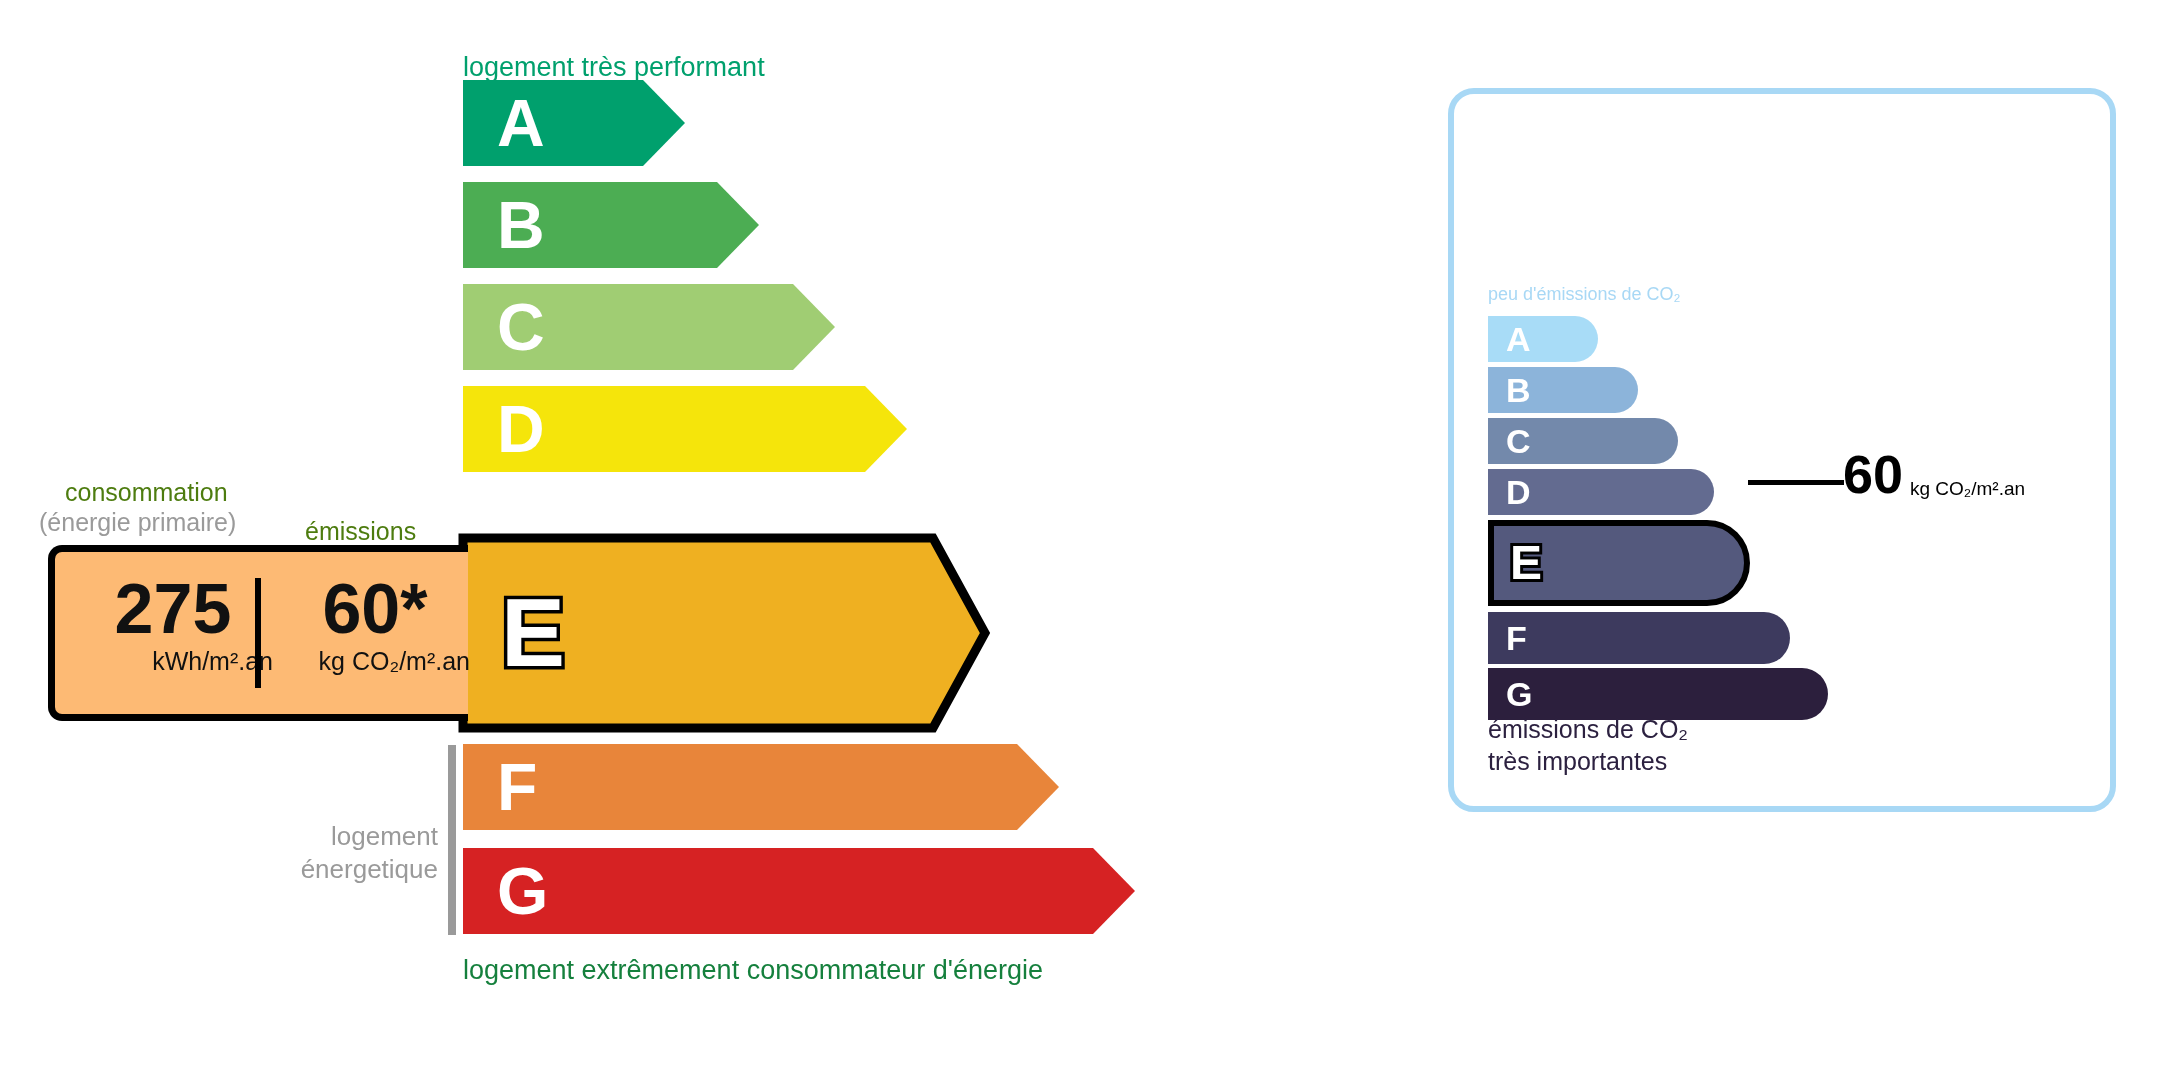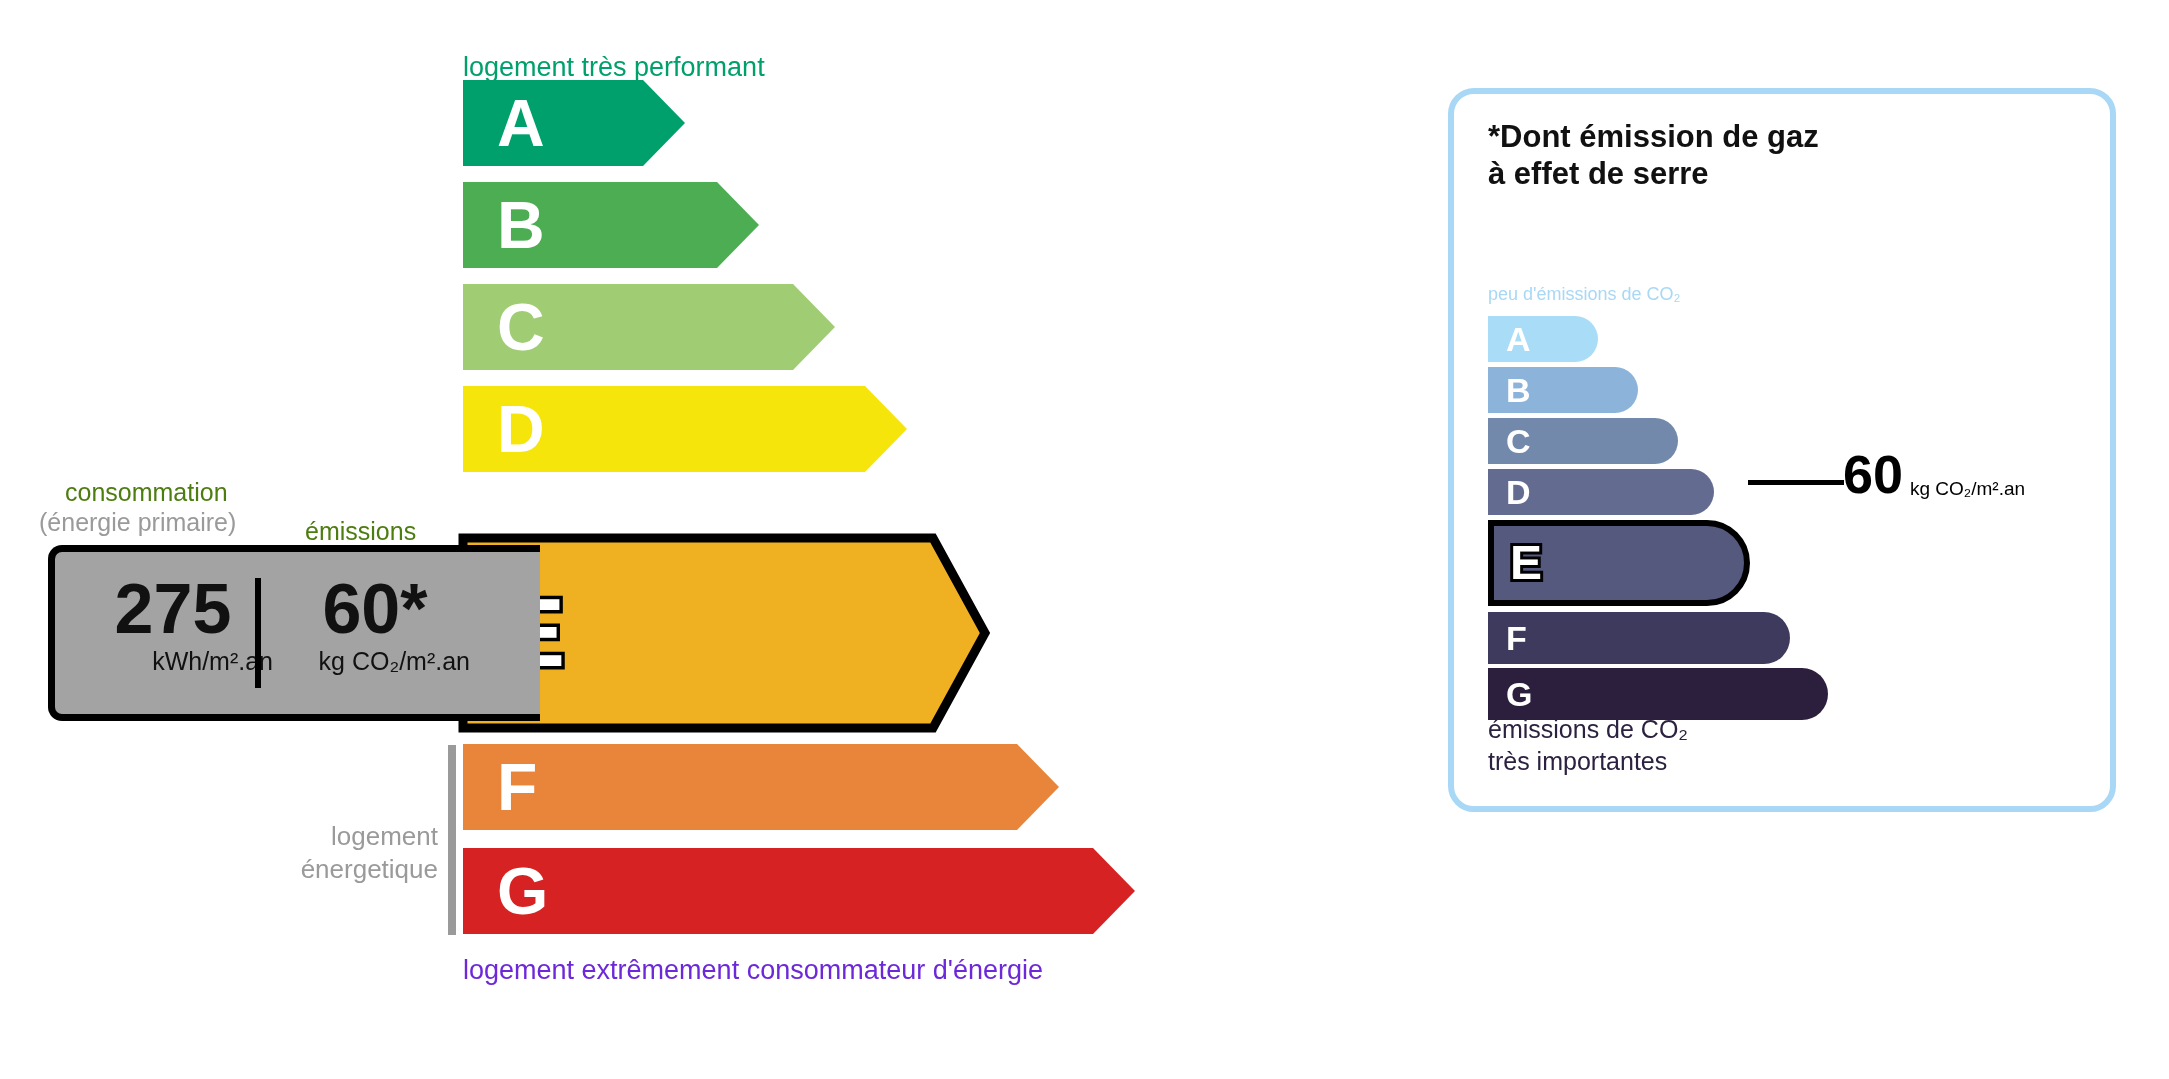--- a/index.html
+++ b/index.html
@@ -12,21 +12,21 @@
 
   
   #dpe{position:absolute;left:0;top:0;width:1400px;height:1079px;}
 
   .top-caption{
     position:absolute;left:463px;top:52px;
     font-size:27px;color:#00a06d;white-space:nowrap;
   }
   .bottom-caption{
     position:absolute;left:463px;top:955px;
-    font-size:27px;color:#6d28d9;white-space:nowrap;
+    font-size:27px;color:#15803d;white-space:nowrap;
   }
 
   
   .arrow-row{position:absolute;left:463px;}
   .arrow{position:relative;height:100%;width:100%;}
   .arrow svg{display:block;width:100%;height:100%;overflow:visible;}
   .arrow .grade{
     position:absolute;left:34px;top:50%;transform:translateY(-50%);
     font-size:66px;font-weight:bold;color:#ffffff;line-height:1;
   }
@@ -35,23 +35,23 @@
   #row-e{position:absolute;left:463px;top:538px;height:190px;}
   #row-e .grade{
     color:#ffffff;
     -webkit-text-stroke:7px #000;
     paint-order:stroke fill;
     font-size:96px;left:38px;
   }
 
   
   #values-box{
-    position:absolute;left:48px;top:545px;width:492px;height:176px;
+    position:absolute;left:48px;top:545px;width:420px;height:176px;
     border:7px solid #000;border-right:none;
-    border-radius:14px 0 0 14px;background:#a3a3a3;box-sizing:border-box;
+    border-radius:14px 0 0 14px;background:#fdba74;box-sizing:border-box;
     z-index:4;
   }
   #values-divider{
     position:absolute;left:255px;top:578px;width:6px;height:110px;
     background:#000;z-index:6;
   }
   .val-cell{position:absolute;top:22px;text-align:center;}
   .val-num{font-size:70px;font-weight:bold;color:#111;line-height:1.02;white-space:nowrap;}
   .val-unit{font-size:25px;color:#111;margin-top:2px;white-space:nowrap;text-align:right;}
   #cell-conso{left:18px;width:200px;}
@@ -210,24 +210,20 @@
 
 
     <div id="passoire">
       <div>logement</div>
       <div>énergetique</div>
     </div>
     <div id="passoire-bar"></div>
   </div>
 
   <div id="co2-panel">
-    <div id="co2-title">
-      <div>*Dont émission de gaz</div>
-      <div>à effet de serre</div>
-    </div>
 
     <div id="co2-top-caption">peu d'émissions de CO₂</div>
 
     <div class="co2-bar" style="left:34px;top:222px;width:110px;height:46px;background:#a8dcf7;">
       <span class="g">A</span>
     </div>
     <div class="co2-bar" style="left:34px;top:273px;width:150px;height:46px;background:#8cb4da;">
       <span class="g">B</span>
     </div>
     <div class="co2-bar" style="left:34px;top:324px;width:190px;height:46px;background:#7389ab;">

